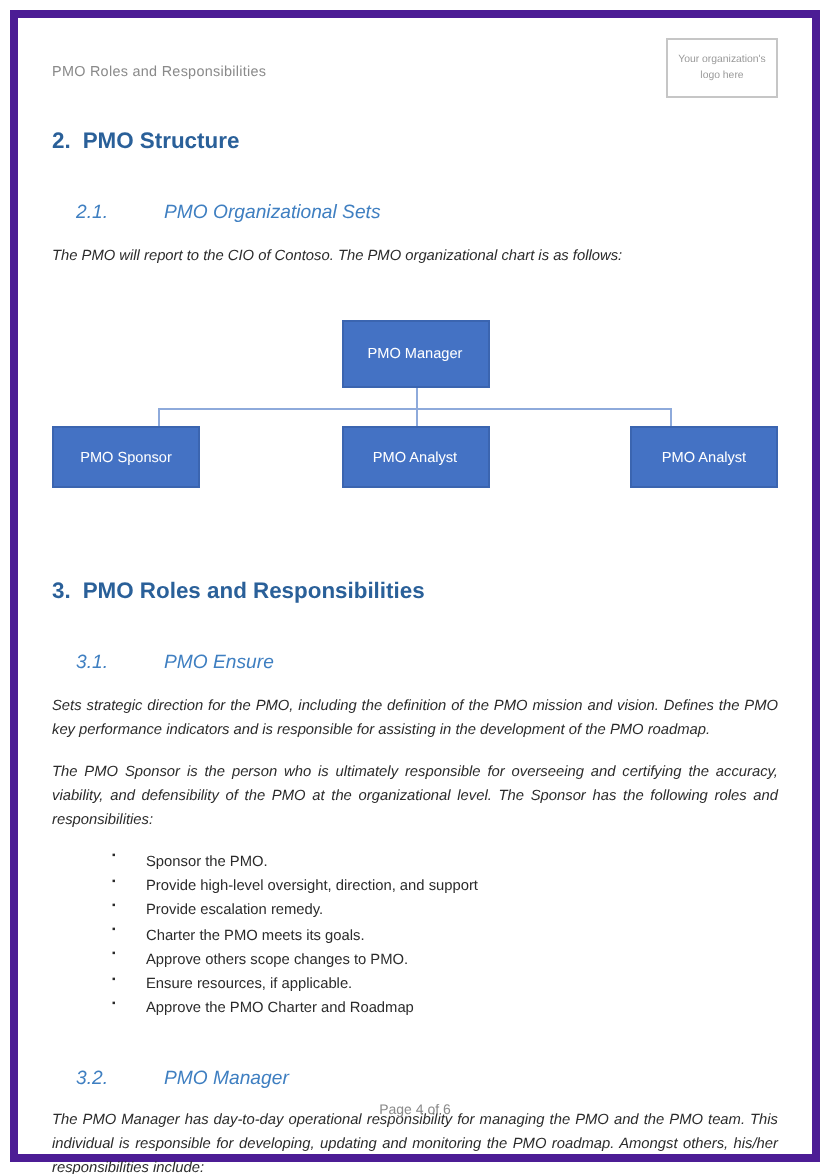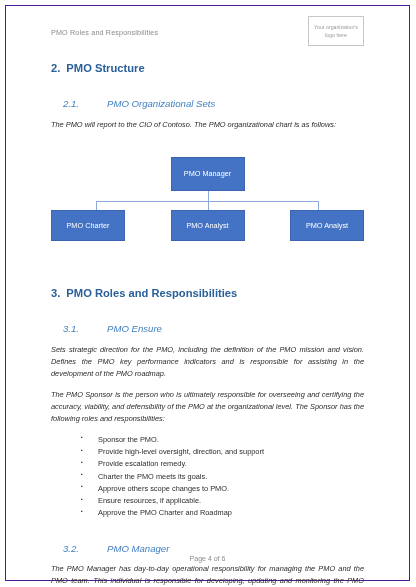--- a/index.html
+++ b/index.html
@@ -18,23 +18,23 @@
     height: 587px;
     box-sizing: border-box;
     padding: 5px 6px 6px 5px;
     background: #ffffff;
   }
   .page-sheet {
     box-sizing: border-box;
     width: 100%;
     height: 100%;
     background: #ffffff;
-    border: 1px solid #4c1d95;
-    position: relative;
-    padding: 0 45px;
+    border: 4px solid #4c1d95;
+    position: relative;
+    padding: 0 17px;
   }
 
   
   .doc-header {
     display: flex;
     align-items: flex-start;
     justify-content: space-between;
     padding-top: 18px;
     height: 34px;
     box-sizing: border-box;
@@ -226,21 +226,21 @@
         <div class="org-box manager">PMO Manager</div>
       </div>
       <div class="org-connectors">
         <div class="conn-v-top"></div>
         <div class="conn-h"></div>
         <div class="conn-v-a"></div>
         <div class="conn-v-b"></div>
         <div class="conn-v-c"></div>
       </div>
       <div class="org-bottom-row">
-        <div class="org-box child">PMO Charter</div>
+        <div class="org-box child">PMO Sponsor</div>
         <div class="org-box child">PMO Analyst</div>
         <div class="org-box child">PMO Analyst</div>
       </div>
     </div>
 
     <h1 class="h1">
       <span class="num">3.</span><span>PMO Roles and Responsibilities</span>
     </h1>
 
     <h2 class="h2">

